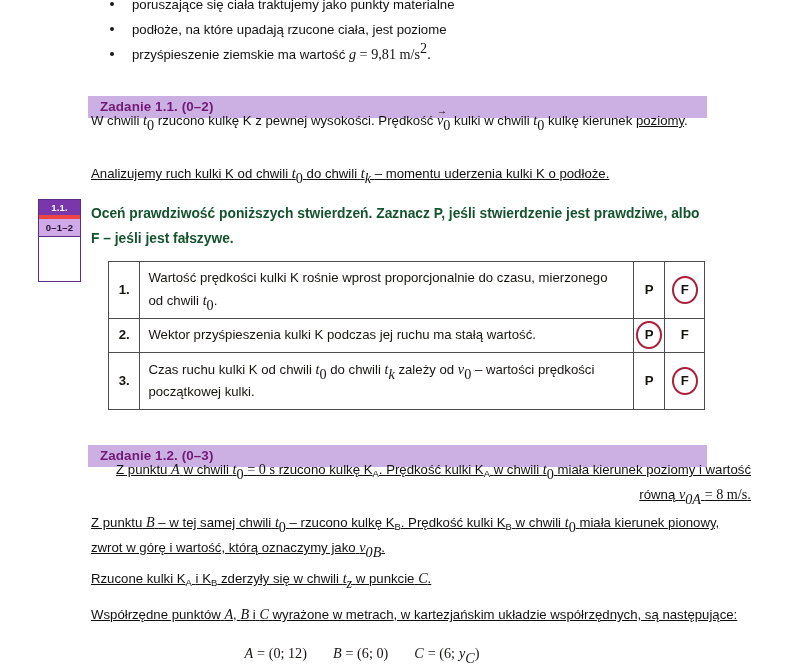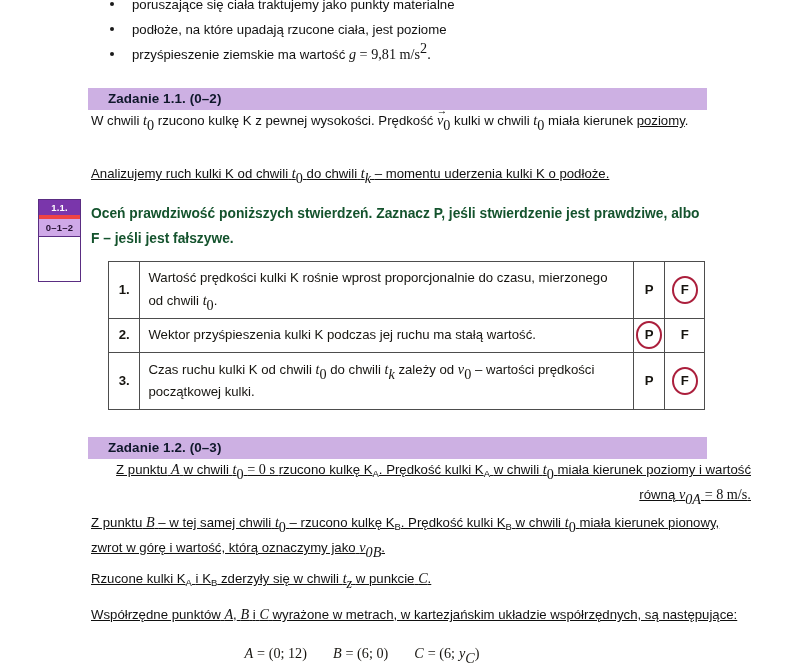--- a/index.html
+++ b/index.html
@@ -99,24 +99,25 @@
   
   .task-bar {
     position: absolute;
     left: 88px;
     width: 619px;
     height: 22px;
     background: #cdb0e3;
     font-weight: bold;
     font-size: 13.4px;
     line-height: 22px;
-    padding-left: 20px;
+    padding-left: 12px;
     box-sizing: border-box;
-    color: #0f172a;
+    color: #701a75;
     letter-spacing: 0.1px;
+    margin-top: 8px;
   }
 
   
   .para {
     position: absolute;
     left: 91px;
     width: 630px;
     font-size: 13.2px;
     line-height: 24px;
   }
@@ -261,21 +262,21 @@
 
   <div class="task-bar" style="top:88px;">Zadanie 1.1. (0–2)</div>
 
   <div class="para" style="top:108px;">
     <span>W chwili</span>
     <i class="v">t</i><sub class="mn">0</sub>
     <span>rzucono kulkę K z pewnej wysokości. Prędkość</span>
     <span class="vec">v</span><sub class="mn">0</sub>
     <span>kulki w chwili</span>
     <i class="v">t</i><sub class="mn">0</sub>
-    <span>miała kierunek</span>
+    <span>kulkę kierunek</span>
     <span class="u">poziomy</span><span>.</span>
   </div>
 
   <div class="para w2" style="top:161px;">
     <span>Analizujemy ruch kulki K od chwili</span>
     <i class="v">t</i><sub class="mn">0</sub>
     <span>do chwili</span>
     <i class="v">t</i><sub class="mi">k</sub>
     <span>– momentu uderzenia kulki K o podłoże.</span>
   </div>

